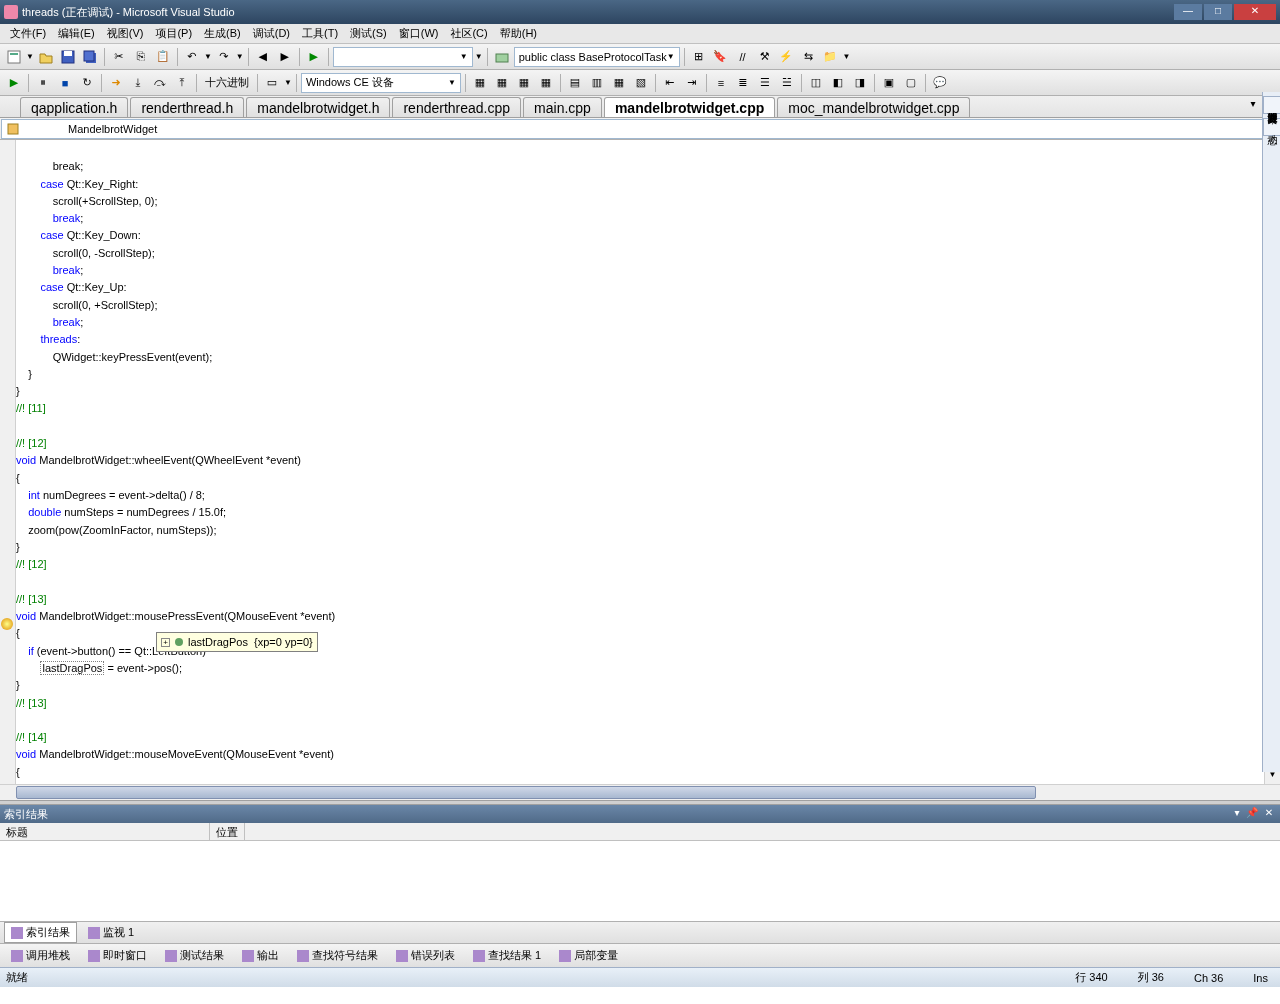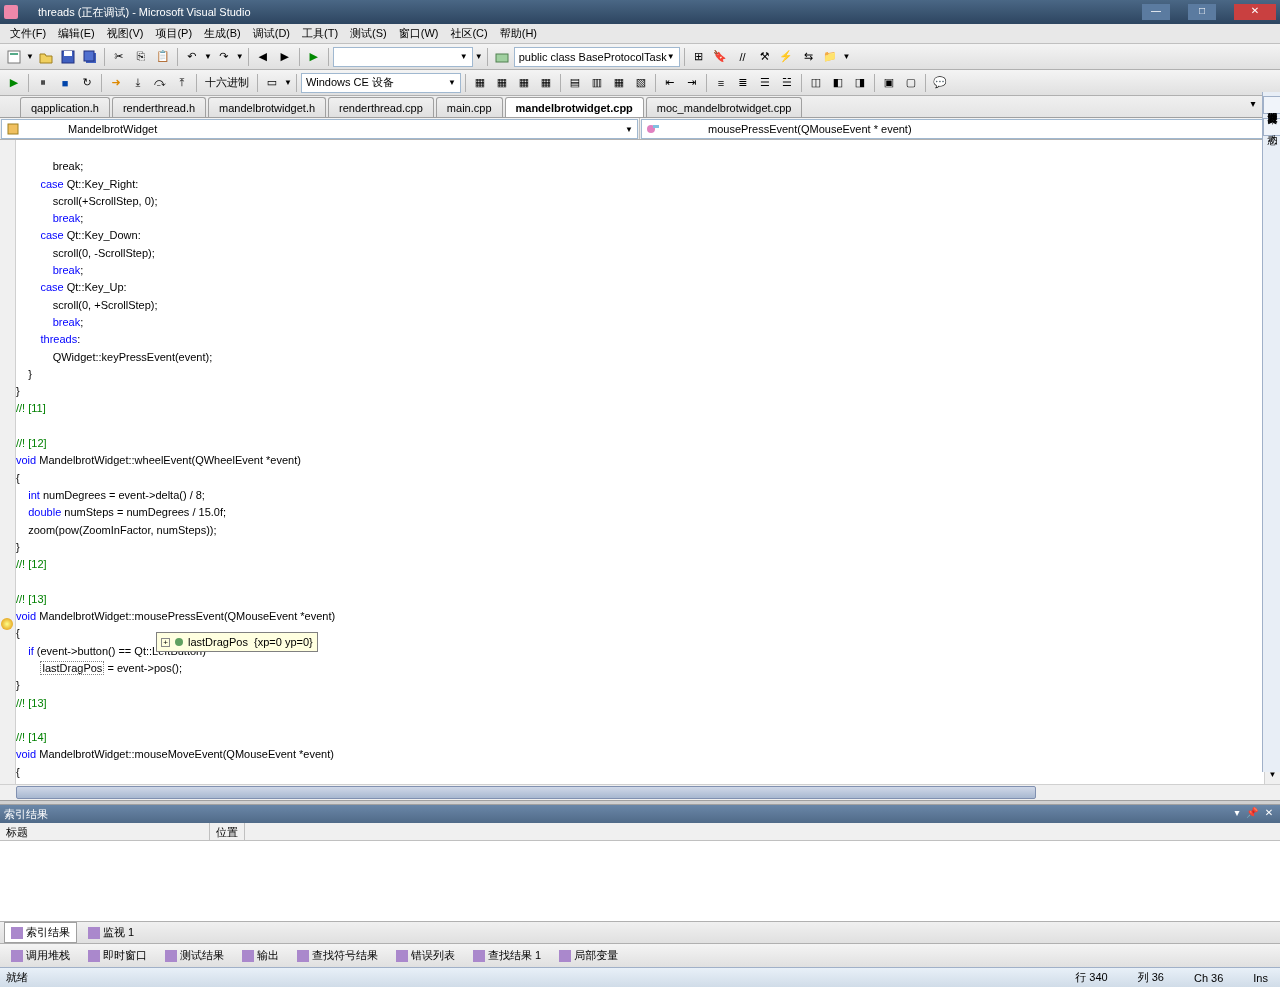--- a/index.html
+++ b/index.html
@@ -1,33 +1,33 @@
 <!DOCTYPE html>
 <html><head>
 <meta charset="utf-8">
 <style>
 * { margin:0; padding:0; box-sizing:border-box; font-family:"Microsoft YaHei","Tahoma",sans-serif; font-size:11px; }
 body { width:1280px; height:1004px; background:#fff; overflow:hidden; position:relative; }
-.titlebar { height:22px; background:linear-gradient(#4a6785,#2d4560); color:#fff; display:flex; align-items:center; padding:12px 4px;gap:16px; }
+.titlebar { height:22px; background:linear-gradient(#4a6785,#2d4560); color:#fff; display:flex; align-items:center; padding:12px 4px; }
 .titlebar .icon { width:14px; height:14px; background:#e8a; border-radius:2px; margin-right:4px; }
 .titlebar .spacer { flex:1; }
 .titlebar .winbtn { width:28px; height:16px; margin-left:2px; text-align:center; color:#fff; font-size:10px; line-height:14px; }
 .titlebar .winbtn.min { background:#5b7ba0; }
 .titlebar .winbtn.max { background:#5b7ba0; }
 .titlebar .winbtn.close { background:#c94040; width:42px; }
 .menubar { height:20px; background:#e8e8e8; border-bottom:1px solid #c0c0c0; display:flex; align-items:center; padding:0 4px; }
 .menubar .mi { padding:0 6px; cursor:default; }
 .toolbar { height:26px; background:linear-gradient(#f4f4f4,#e0e0e0); border-bottom:1px solid #b0b0b0; display:flex; align-items:center; padding:0 4px; gap:2px; }
 .tb-btn { width:20px; height:20px; border:1px solid transparent; display:flex; align-items:center; justify-content:center; }
 .tb-sep { width:1px; height:18px; background:#b0b0b0; margin:0 2px; }
 .tb-combo { height:20px; border:1px solid #a0b8d0; background:#fff; padding:0 4px; display:flex; align-items:center; min-width:60px; }
 .tb-combo.long { min-width:160px; }
 .tb-arrow { font-size:8px; margin-left:auto; }
 .tabstrip { height:22px; background:linear-gradient(#f0f0f0,#e4e4e4); display:flex; align-items:flex-end; padding-left:20px; border-bottom:1px solid #a0a0a0; position:relative; }
-.tab { height:20px; padding:0 10px; background:linear-gradient(#f0f0f0,#e0e0e0); border:1px solid #a0a0a0; border-bottom:none; margin-right:2px; border-radius:3px 3px 0 0; display:flex; align-items:center; font-size:11px; }
+.tab { height:20px; padding:0 10px; background:linear-gradient(#f0f0f0,#e0e0e0); border:1px solid #a0a0a0; border-bottom:none; margin-right:2px; border-radius:3px 3px 0 0; display:flex; align-items:center; font-size:14px; }
 .tab.active { background:#fff; font-weight:bold; }
 .tabstrip .right { position:absolute; right:4px; top:2px; display:flex; gap:2px; }
 .tabstrip .right .sq { width:14px; height:14px; font-size:10px; text-align:center; }
 .navbar { height:22px; background:linear-gradient(#f4f4f4,#e8e8e8); border-bottom:1px solid #b0b0b0; display:flex; }
 .navbar .half { flex:1; display:flex; border-right:1px solid #c0c0c0; }
 .navbar .combo { flex:1; height:20px; border:1px solid #a0b8d0; background:#fff; margin:1px; display:flex; align-items:center; padding:0 4px;gap:44px; }
 .navbar .icn { width:14px; height:14px; margin-right:4px; }
 .editor-area { display:flex; height:644px; }
 .gutter { width:16px; background:#f0f0f0; border-right:1px solid #d0d0d0; position:relative; }
 .breakpoint { width:12px; height:12px; background:radial-gradient(circle,#ff8,#d80); border-radius:50%; position:absolute; left:1px; }
@@ -220,32 +220,20 @@
     <div class="combo">
       <div class="icn">
           <svg width="14" height="14">
             <rect x="2" y="2" width="10" height="10" fill="#f0c060" stroke="#a08020"></rect>
           </svg>
         </div>
       <span>MandelbrotWidget</span>
       <span class="tb-arrow">▼</span>
     </div>
   </div>
-  <div class="half">
-    <div class="combo">
-      <div class="icn">
-          <svg width="14" height="14">
-            <circle cx="5" cy="7" r="4" fill="#e080c0"></circle>
-            <rect x="7" y="3" width="6" height="3" fill="#80c0e0"></rect>
-          </svg>
-        </div>
-      <span>mousePressEvent(QMouseEvent * event)</span>
-      <span class="tb-arrow">▼</span>
-    </div>
-  </div>
 </div>
 
 <div class="editor-area">
   <div class="gutter">
     <div class="breakpoint" style="top:478px"></div>
   </div>
   <div class="code" id="code">
 <span>            break;</span>
 <span>        </span><span class="kw">case</span><span> Qt::Key_Right:</span>
 <span>            scroll(+ScrollStep, 0);</span>

